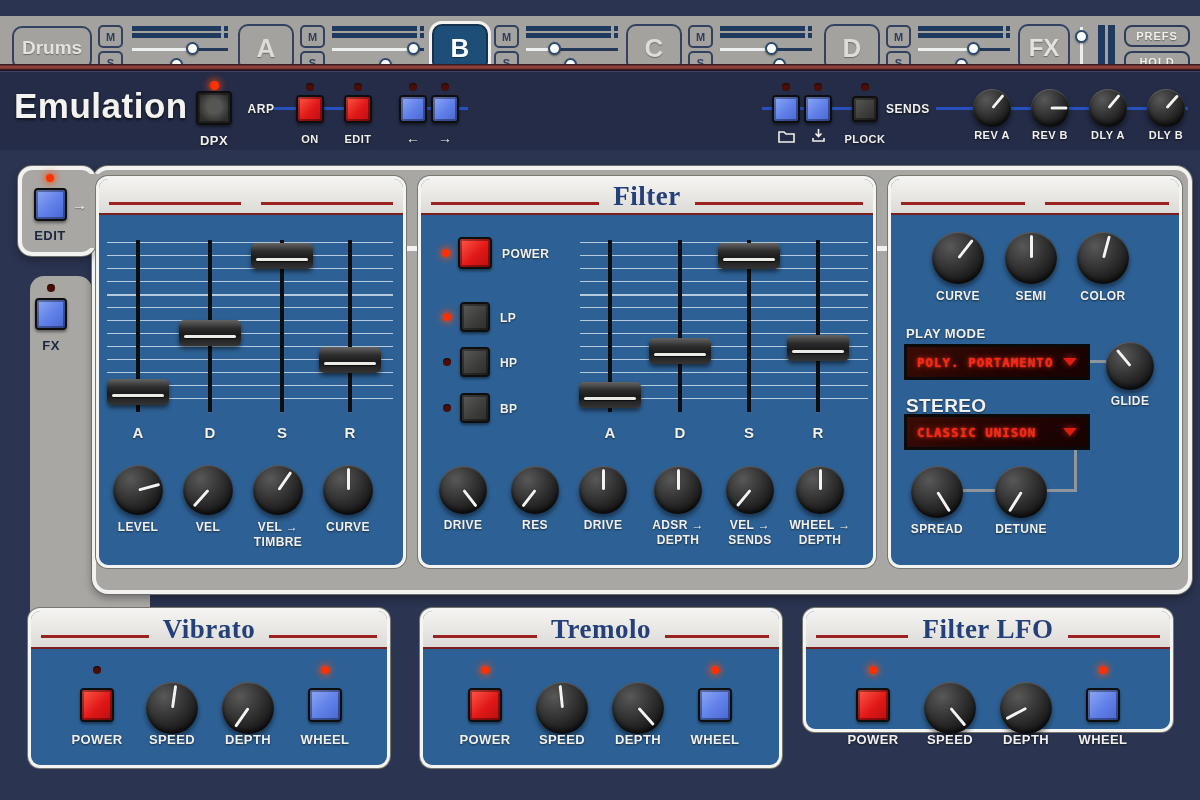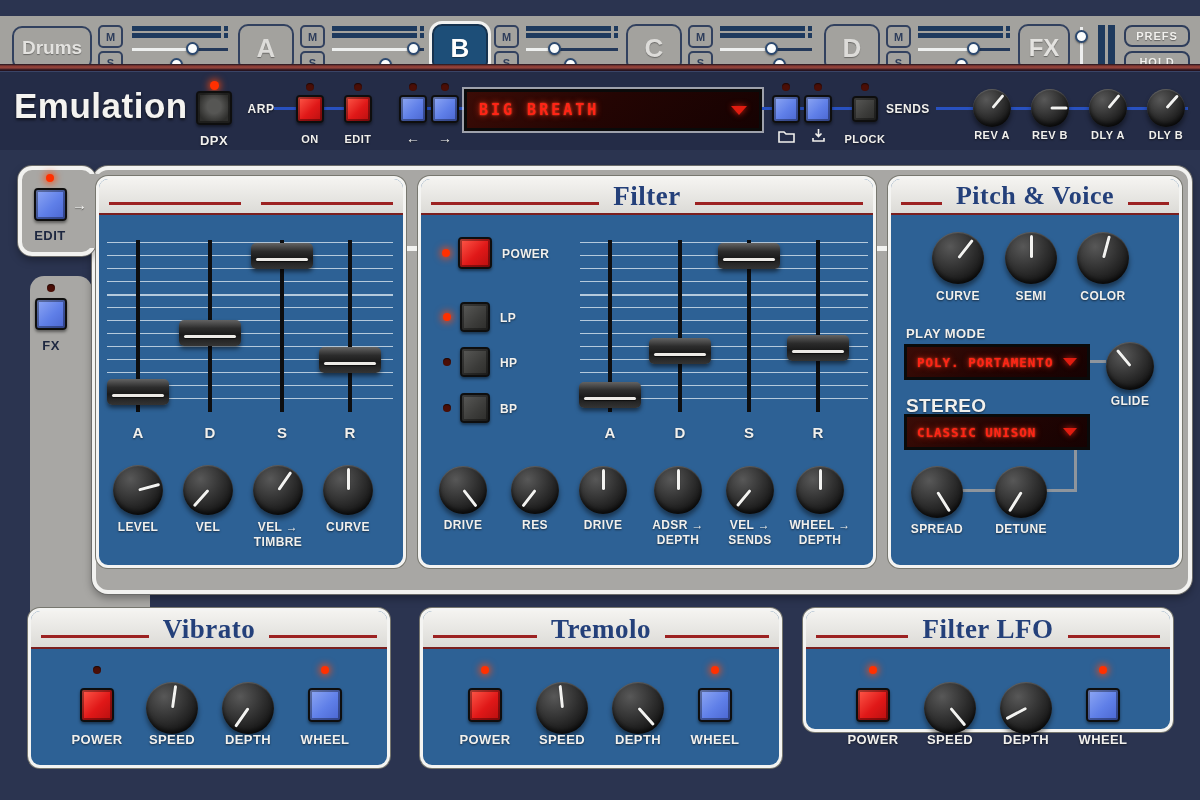--- a/index.html
+++ b/index.html
@@ -217,24 +217,20 @@
   <div class="hlabel" style="left:330px;top:61px;width:56px">EDIT</div>
 
   <div class="hline" style="left:408px;top:35px;width:60px"></div>
   <div class="led" style="left:409px;top:11px"></div>
   <div class="sqbtn blue" style="left:399px;top:23px;width:28px;height:28px"></div>
   <div class="arrow-glyph" style="left:406px;top:58px;font-size:14px">←</div>
   <div class="led" style="left:441px;top:11px"></div>
   <div class="sqbtn blue" style="left:431px;top:23px;width:28px;height:28px"></div>
   <div class="arrow-glyph" style="left:438px;top:58px;font-size:14px">→</div>
 
-  <div class="lcd" style="left:464px;top:17px;width:298px;height:42px;box-shadow:0 0 0 2px rgba(240,240,238,.6)">
-    <span class="txt" style="font-size:15px;letter-spacing:3px">BIG BREATH</span>
-    <span class="tri"></span>
-  </div>
 
   <div class="hline" style="left:762px;top:35px;width:96px"></div>
   <div class="led" style="left:782px;top:11px"></div>
   <div class="sqbtn blue" style="left:772px;top:23px;width:28px;height:28px"></div>
   <svg class="icon-svg" style="left:778px;top:58px" width="17" height="13" viewBox="0 0 17 13">
     <path d="M1 2 h5 l2 2 h8 v8 h-15 z" fill="none" stroke="#f1f0ed" stroke-width="1.6"></path>
   </svg>
   <div class="led" style="left:814px;top:11px"></div>
   <div class="sqbtn blue" style="left:804px;top:23px;width:28px;height:28px"></div>
   <svg class="icon-svg" style="left:811px;top:56px" width="15" height="15" viewBox="0 0 15 15">
@@ -389,21 +385,20 @@
   </div>
 <div class="wlabel" style="left:716px;top:518px;width:68px">VEL → SENDS</div>
 <div class="knob" style="left: 796px; top: 466px; width: 48px; height: 48px; --angle: 0deg;">
     <div class="ptr"></div>
   </div>
 <div class="wlabel" style="left:786px;top:518px;width:68px">WHEEL → DEPTH</div>
 
 <div class="section" style="left:888px;top:176px;width:294px;height:392px">
   <div class="sec-head">
     <div class="rule"></div>
-    <div class="sec-title" style="font-size:26px">Pitch &amp; Voice</div>
     <div class="rule"></div>
   </div>
 </div>
 <div class="knob" style="left: 932px; top: 232px; width: 52px; height: 52px; --angle: 38deg;">
     <div class="ptr"></div>
   </div>
 <div class="wlabel" style="left:923px;top:289px;width:70px">CURVE</div>
 <div class="knob" style="left: 1005px; top: 232px; width: 52px; height: 52px; --angle: 0deg;">
     <div class="ptr"></div>
   </div>

